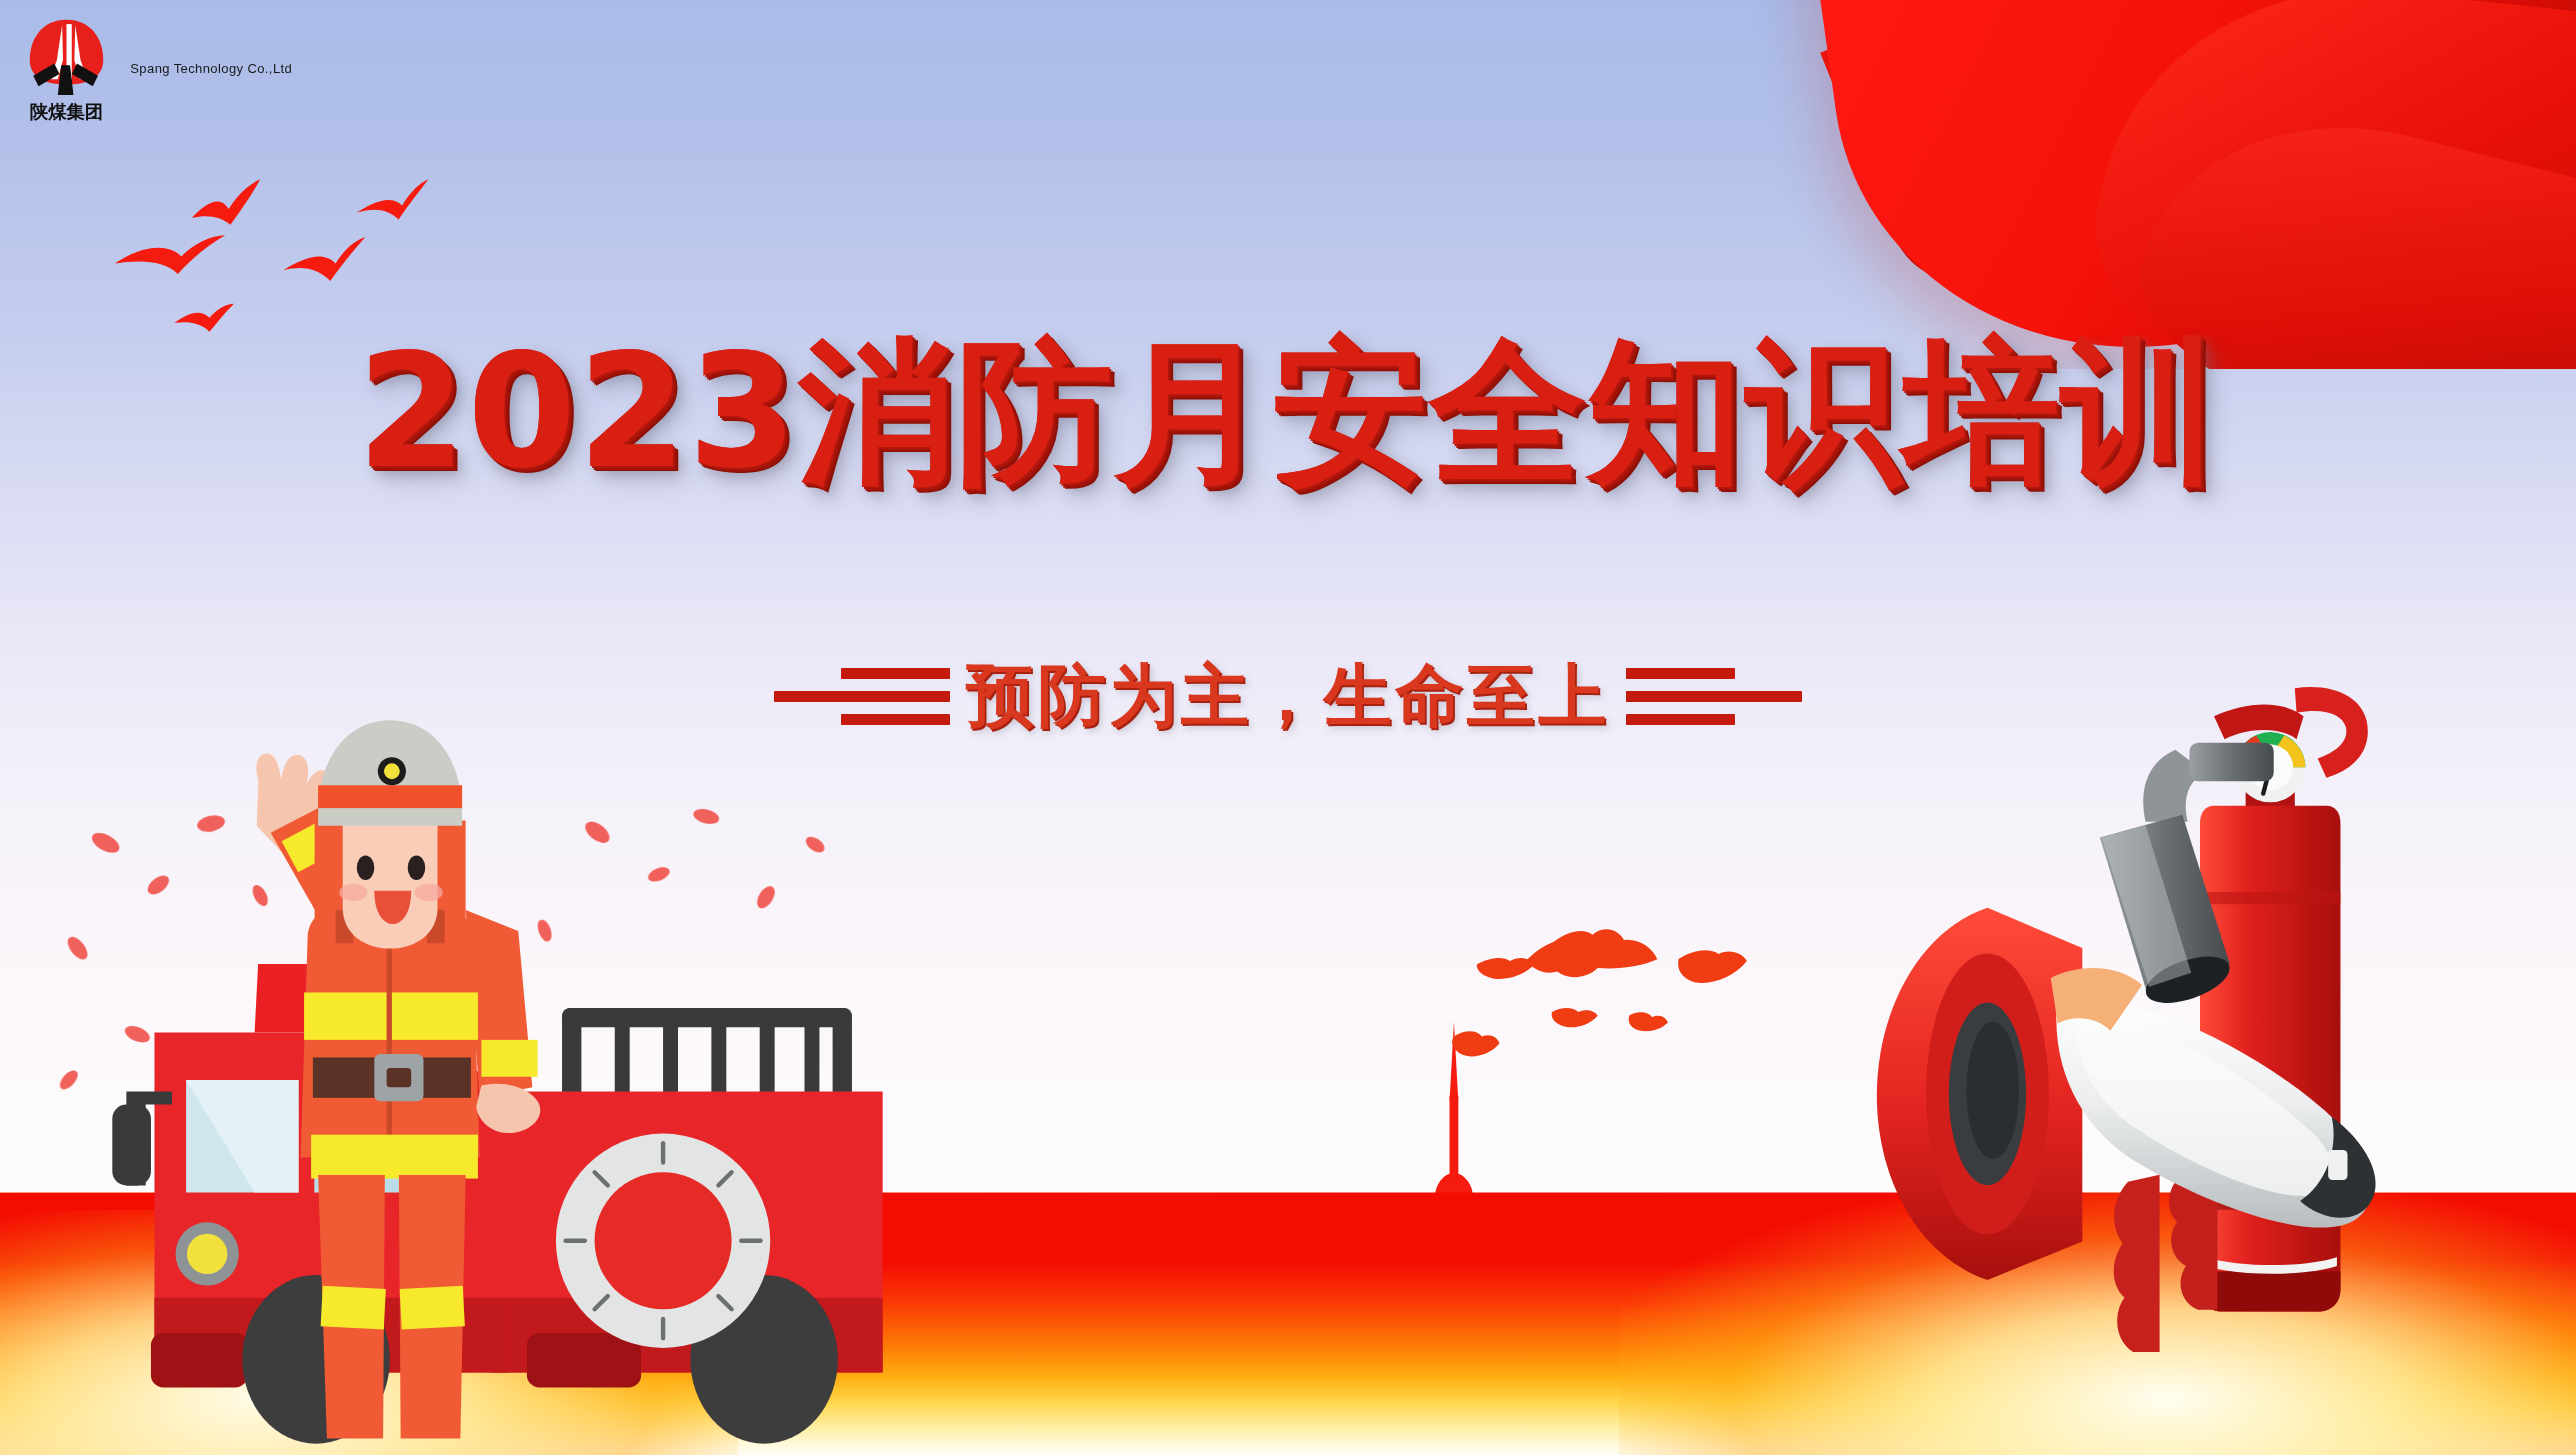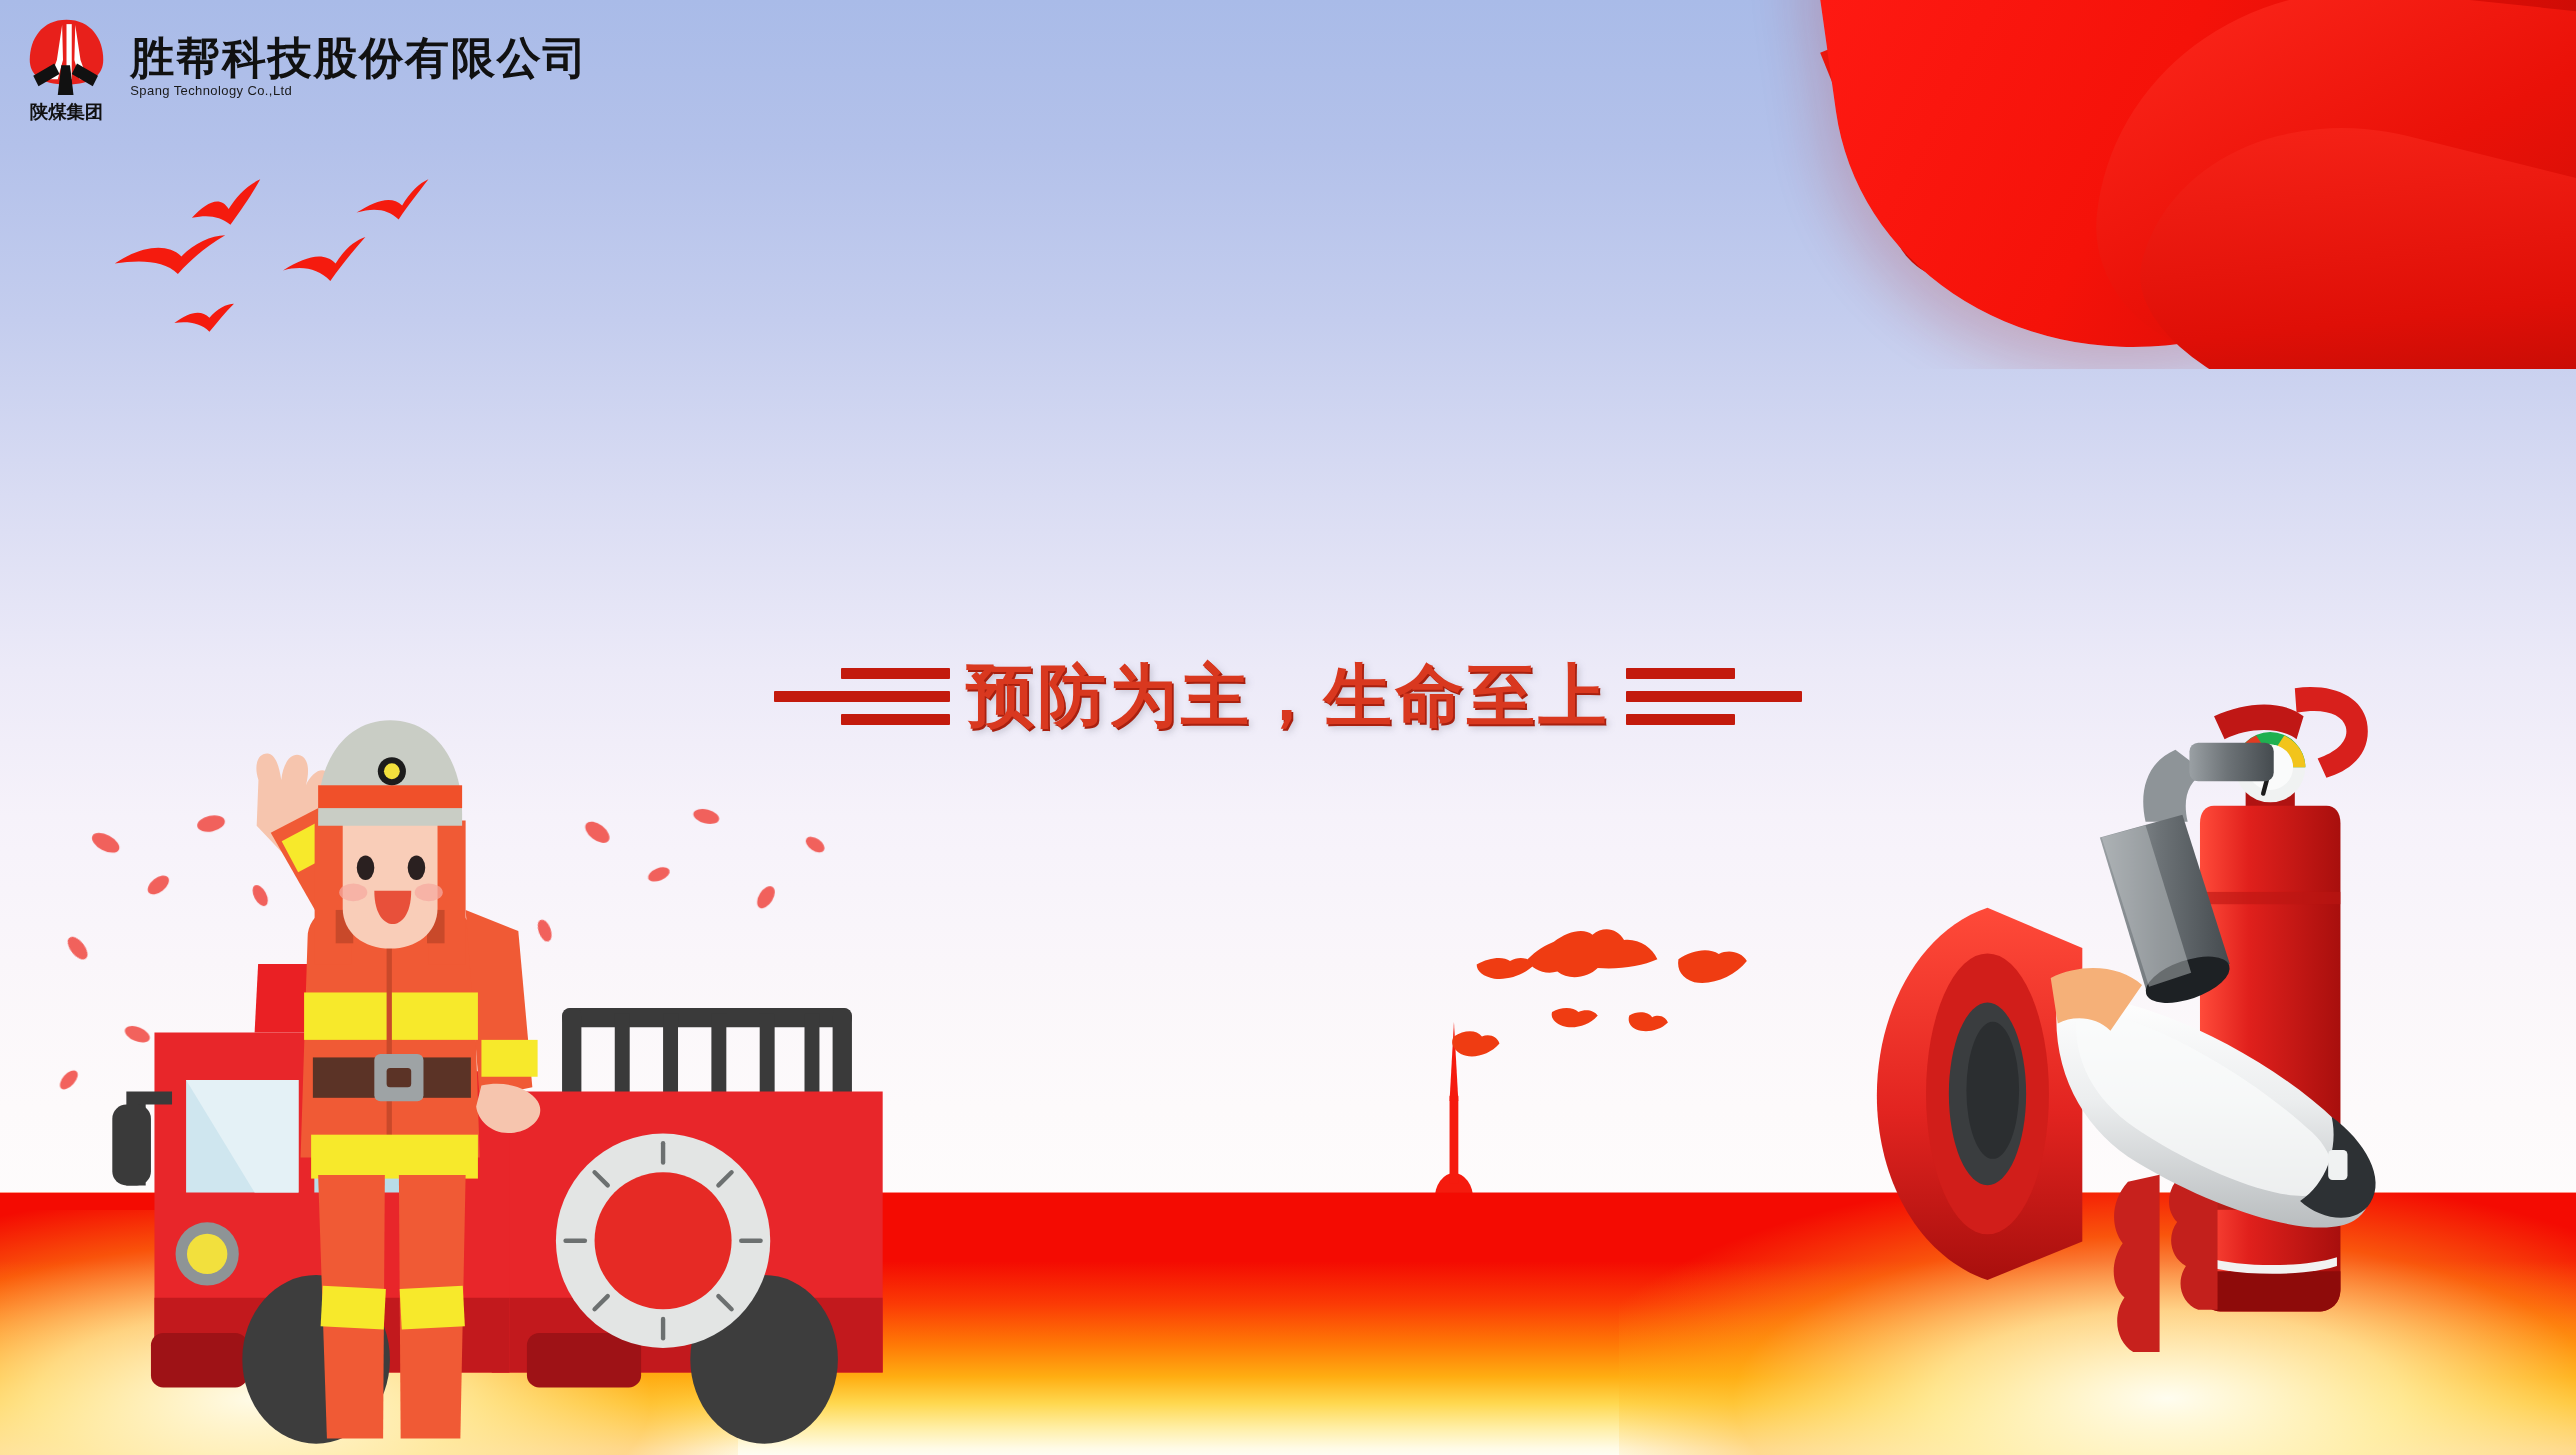--- a/index.html
+++ b/index.html
@@ -138,35 +138,35 @@
         <path d="M64 16 L70 56 L78 78 L69 78 L63 56 Z" fill="#ffffff"></path>
         <path d="M40 60 L16 74 L22 86 L46 72 Z" fill="#111111"></path>
         <path d="M48 62 L44 96 L62 96 L58 62 Z" fill="#111111"></path>
         <path d="M66 60 L90 74 L84 86 L60 72 Z" fill="#111111"></path>
         <g fill="#111111" font-family="DejaVu Sans" font-size="21" font-weight="bold">
           <text x="54" y="122" text-anchor="middle">陕煤集团</text>
         </g>
       </svg>
     </div>
     <div class="logo-text">
-      <span class="logo-cn">胜帮科技股份有限公司</span>
       <span class="logo-en">Spang Technology Co.,Ltd</span>
     </div>
   </div>
 
   <svg class="bird" style="left:97px;top:132px;width:351px;height:219px;" viewBox="0 0 400 250">
     <g fill="#f51b0e">
       <path d="M108 98 C125 80 140 72 150 88 C158 74 172 60 186 54 C176 72 166 86 152 106 C140 96 126 94 108 98 Z"></path>
       <path d="M20 150 C50 130 80 126 96 142 C110 128 130 118 146 118 C126 130 110 142 92 162 C76 146 48 146 20 150 Z"></path>
       <path d="M212 158 C238 142 258 136 272 150 C282 134 294 124 306 120 C292 136 280 150 266 170 C252 156 234 152 212 158 Z"></path>
       <path d="M296 92 C318 78 336 72 348 84 C356 70 368 58 378 54 C366 70 356 82 344 100 C332 88 316 86 296 92 Z"></path>
       <path d="M88 218 C104 206 118 202 128 212 C136 202 148 196 156 196 C146 206 138 216 128 228 C118 218 104 216 88 218 Z"></path>
     </g>
   </svg>
 
+  <div class="title">2023消防月安全知识培训</div>
 
   <div class="sub-row">
     <div class="deco left">
         <i></i>
         <i></i>
         <i></i>
       </div>
     <div class="subtitle">预防为主，生命至上</div>
     <div class="deco right">
         <i></i>

